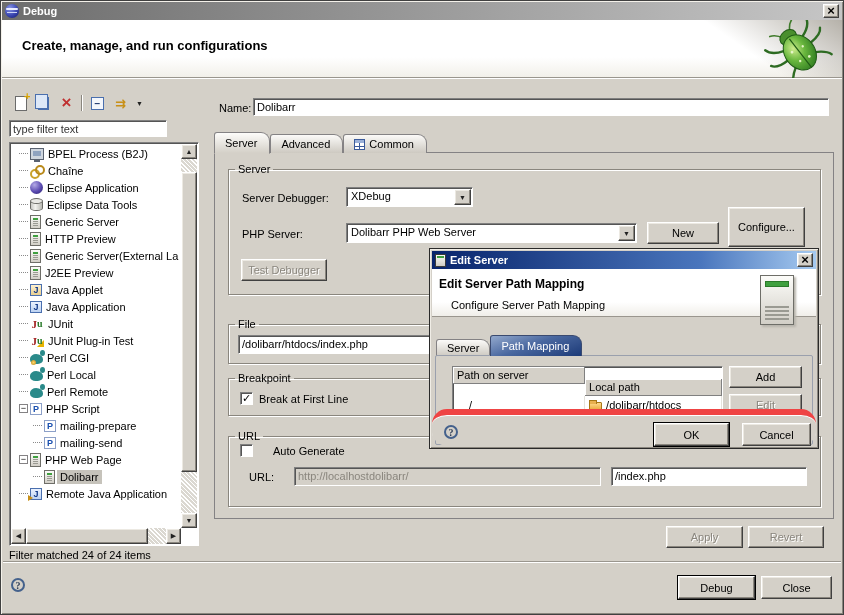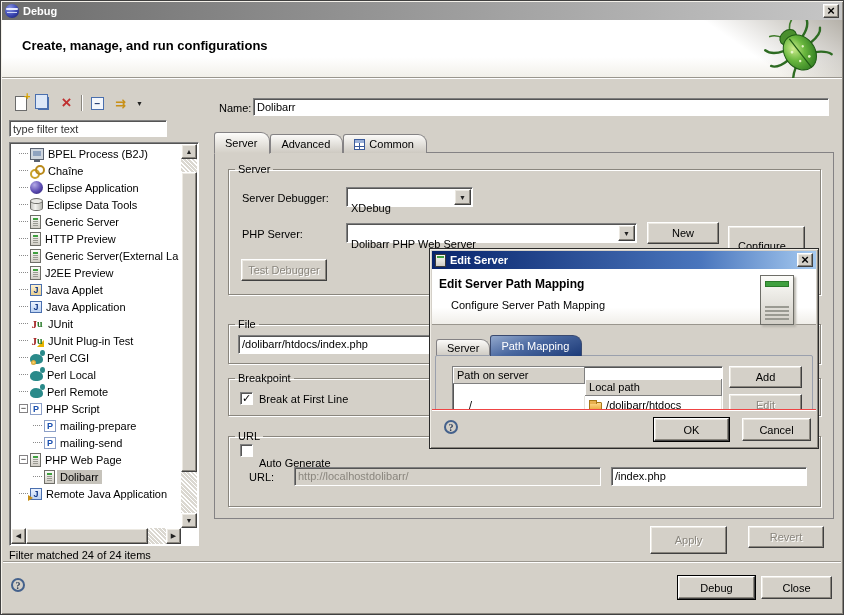--- a/index.html
+++ b/index.html
@@ -24,21 +24,21 @@
   fieldset.grp legend{font-size:11px;margin-left:6px;padding:0 3px;}
   label.lb{position:absolute;font-size:11px;white-space:nowrap;}
 
   .checkbox{position:absolute;width:13px;height:13px;background:#fff;border-top:1px solid #808080;
             border-left:1px solid #808080;border-right:1px solid #fff;border-bottom:1px solid #fff;
             box-shadow:inset 1px 1px 0 #555;display:flex;align-items:center;justify-content:center;}
   .checkbox.on::before{content:"\2713";font-weight:bold;font-size:11px;margin-top:-1px;}
 
   .combo{position:absolute;display:flex;background:#fff;border-top:1px solid #808080;border-left:1px solid #808080;
          border-right:1px solid #fff;border-bottom:1px solid #fff;box-shadow:inset 1px 1px 0 #555;}
-  .combo .val{flex:1;padding:14px 4px;white-space:nowrap;overflow:hidden;}
+  .combo .val{flex:1;padding:2px 4px;white-space:nowrap;overflow:hidden;}
   .combo .dbtn{width:17px;margin:1px;display:flex;align-items:center;justify-content:center;}
   .combo .dbtn::before{content:"\25BC";font-size:7px;color:#222;}
 
   .helpicon{position:absolute;width:14px;height:14px;border:2px solid #44618c;border-radius:50%;
             display:flex;align-items:center;justify-content:center;}
   .helpicon::before{content:"?";font:bold 10px "Liberation Serif",serif;color:#2a3a55;}
 
   .xbtn{position:absolute;width:16px;height:14px;display:flex;align-items:center;justify-content:center;}
   .xbtn::before{content:"\00D7";font-weight:bold;font-size:13px;line-height:10px;}
 
@@ -145,33 +145,33 @@
       linear-gradient(#9ab0d8 0 3px, rgba(0,0,0,0) 3px),
       linear-gradient(90deg, rgba(0,0,0,0) 4px, #3a5a9a 4px 5px, rgba(0,0,0,0) 5px),
       linear-gradient(rgba(0,0,0,0) 6px, #3a5a9a 6px 7px, rgba(0,0,0,0) 7px),#fff;}
 
   
   .dialog{position:absolute;left:428px;top:247px;width:390px;height:201px;background:#d4d0c8;
           border:1px solid #2a2a2a;box-shadow:inset 1px 1px 0 #f0ede6, inset -1px -1px 0 #8a867e;z-index:10;}
   .dlg-title{position:absolute;left:2px;top:2px;right:2px;height:18px;
              background:linear-gradient(90deg,#08246b,#4a76bd 70%,#a6caf0);display:flex;align-items:center;}
   .dlg-title .ttl{color:#fff;font-weight:bold;font-size:11px;margin-left:4px;}
-  .dlg-head{position:absolute;left:2px;top:20px;right:2px;height:56px;
+  .dlg-head{position:absolute;left:2px;top:20px;right:2px;height:48px;
             background:linear-gradient(#ffffff 70%,#f0eee9);border-bottom:1px solid #9a968e;}
   .dlg-head .h1{position:absolute;left:7px;top:8px;font-size:12px;font-weight:bold;}
   .dlg-head .h2{position:absolute;left:19px;top:30px;font-size:11px;}
   .srv-big{position:absolute;right:22px;top:6px;width:34px;height:50px;
            background:linear-gradient(180deg,#fcfcf9,#d2cfc7);border:1px solid #6e6e68;box-shadow:2px 2px 2px #b8b4ac;}
   .srv-big::before{content:"";position:absolute;top:5px;left:4px;right:4px;height:4px;background:#3fa03f;border:1px solid #2a7a2a;}
   .srv-big::after{content:"";position:absolute;left:4px;right:4px;bottom:4px;height:14px;
       background:repeating-linear-gradient(180deg,#9a9a92 0 2px,transparent 2px 4px);}
   .srv-mini{width:11px;height:13px;background:linear-gradient(180deg,#fcfcf9,#cfccc4);border:1px solid #3a3a3a;position:relative;margin-left:3px;}
   .srv-mini::before{content:"";position:absolute;top:1px;left:1px;right:1px;height:2px;background:#3fa03f;}
   .dlg-footer{position:absolute;left:2px;bottom:2px;right:2px;height:37px;background:#d4d0c8;
-              border-top:1px solid #ef4444;box-shadow:inset 0 1px 0 #fff;z-index:3;}
+              border-top:6px solid #ef4444;box-shadow:inset 0 1px 0 #fff;z-index:3;border-radius:15px;}
   .ptable{position:absolute;background:#fff;border-top:1px solid #808080;border-left:1px solid #808080;
           border-right:1px solid #fff;border-bottom:1px solid #fff;box-shadow:inset 1px 1px 0 #555;overflow:hidden;}
   .pt-hrow{display:flex;}
   .pt-h{height:17px;background:#d4d0c8;border-right:1px solid #808080;border-bottom:1px solid #808080;
         box-shadow:inset 1px 1px 0 #fff;padding:2px 4px;font-size:11px;}
   .pt-row{display:flex;border-bottom:1px solid #e4e2dc;}
   .pt-c{height:17px;padding:2px 4px;font-size:11px;display:flex;align-items:center;gap:4px;border-right:1px solid #e4e2dc;}
 </style>
 </head>
 <body>
@@ -404,44 +404,44 @@
   <div class="combo" style="left:345px;top:186px;width:127px;height:20px;">
     <span class="val">XDebug</span>
     <span class="dbtn raised"></span>
   </div>
   <label class="lb" style="left:241px;top:227px;">PHP Server:</label>
   <div class="combo" style="left:345px;top:222px;width:291px;height:20px;">
     <span class="val">Dolibarr PHP Web Server</span>
     <span class="dbtn raised"></span>
   </div>
   <button class="btn raised" style="left:646px;top:221px;width:72px;height:22px;">New</button>
-  <button class="btn raised" style="left:727px;top:225px;width:77px;height:40px;">Configure...</button>
+  <button class="btn raised" style="left:727px;top:206px;width:77px;height:40px;">Configure...</button>
   <button class="btn raised disabled" style="left:240px;top:258px;width:86px;height:22px;">Test Debugger</button>
 
   <fieldset class="grp" style="left:227px;top:317px;width:593px;height:46px;">
     <legend>File</legend>
   </fieldset>
   <div class="field sunken" style="left:237px;top:334px;width:571px;height:19px;">/dolibarr/htdocs/index.php</div>
 
   <fieldset class="grp" style="left:227px;top:371px;width:593px;height:44px;">
     <legend>Breakpoint</legend>
   </fieldset>
   <span class="checkbox on" style="left:239px;top:391px;"></span>
   <label class="lb" style="left:258px;top:392px;">Break at First Line</label>
 
   <fieldset class="grp" style="left:227px;top:429px;width:593px;height:77px;">
     <legend>URL</legend>
   </fieldset>
   <span class="checkbox" style="left:239px;top:443px;"></span>
-  <label class="lb" style="left:258px;top:444px;margin-top:12px;">Auto Generate</label>
+  <label class="lb" style="left:272px;top:444px;">Auto Generate</label>
   <label class="lb" style="left:248px;top:470px;">URL:</label>
   <div class="field sunken field-disabled" style="left:293px;top:466px;width:307px;height:19px;">http://localhostdolibarr/</div>
   <div class="field sunken" style="left:610px;top:466px;width:196px;height:19px;">/index.php</div>
 
-  <button class="btn raised disabled" style="left:649px;top:525px;width:77px;height:28px;">Apply</button>
+  <button class="btn raised disabled" style="left:665px;top:525px;width:77px;height:22px;">Apply</button>
   <button class="btn raised disabled" style="left:747px;top:525px;width:76px;height:22px;">Revert</button>
 
   <div style="position:absolute;left:2px;top:560px;right:2px;height:0;border-top:1px solid #9a968e;border-bottom:1px solid #fff;"></div>
   <span class="helpicon" style="left:10px;top:577px;"></span>
   <button class="btn raised btn-default" style="left:677px;top:575px;width:77px;height:23px;">Debug</button>
   <button class="btn raised" style="left:760px;top:575px;width:71px;height:23px;">Close</button>
 
   <div class="dialog">
     <div class="dlg-title">
       <span class="srv-mini"></span>

